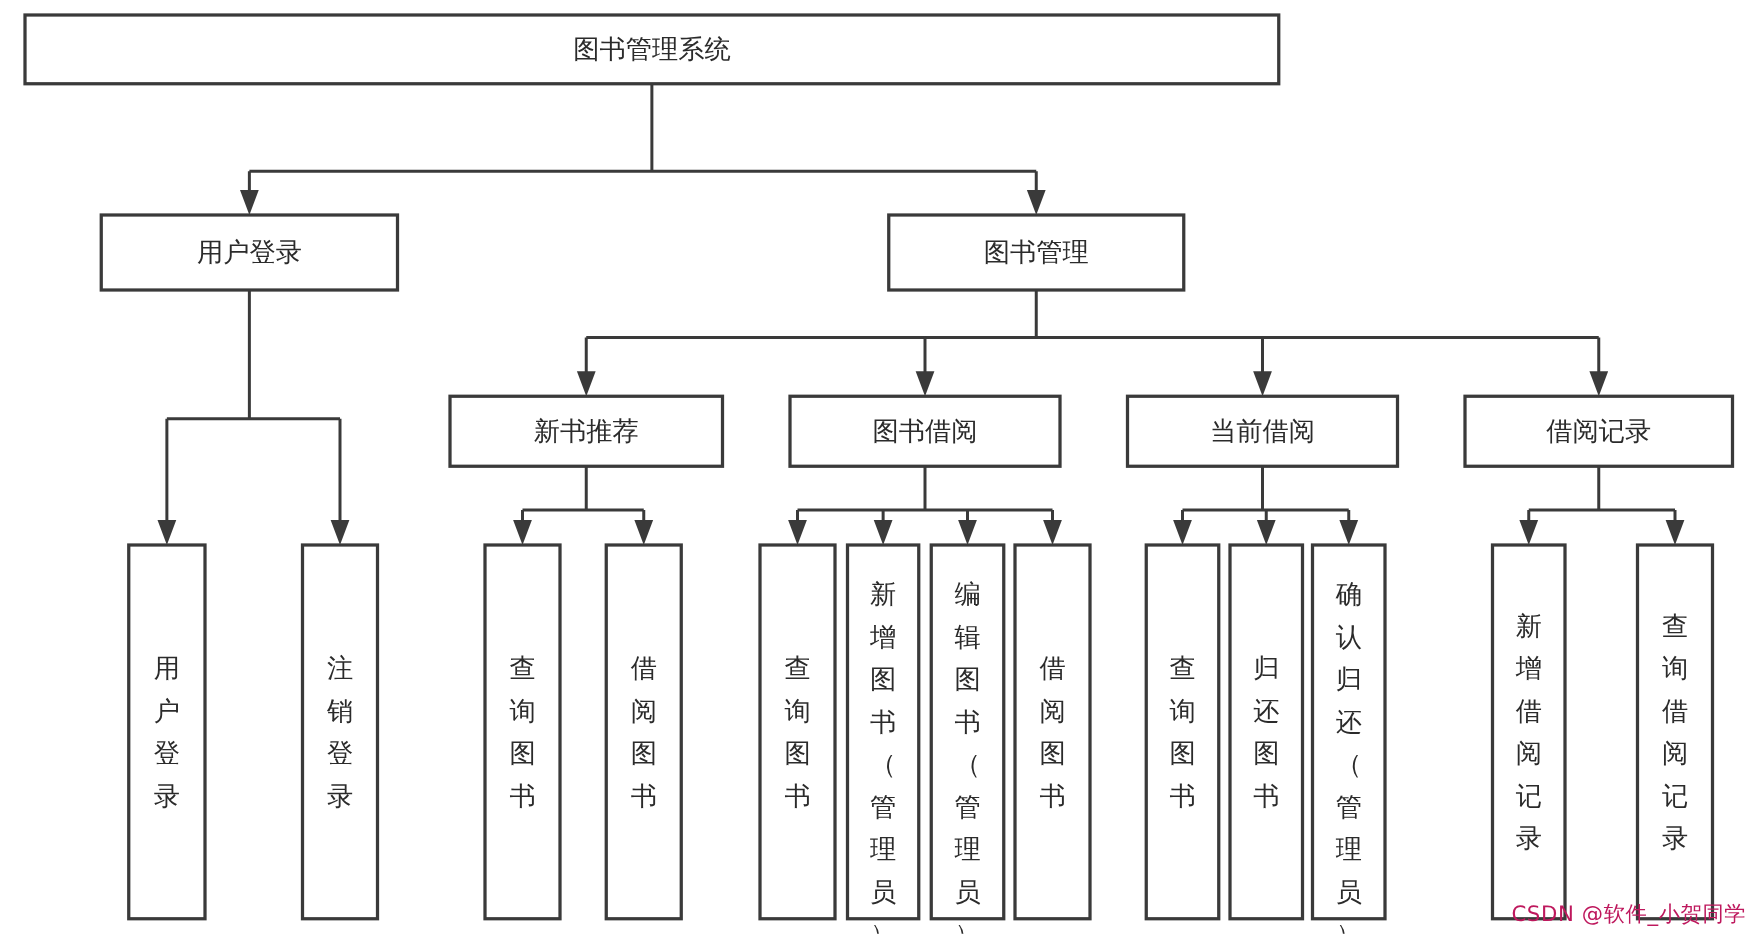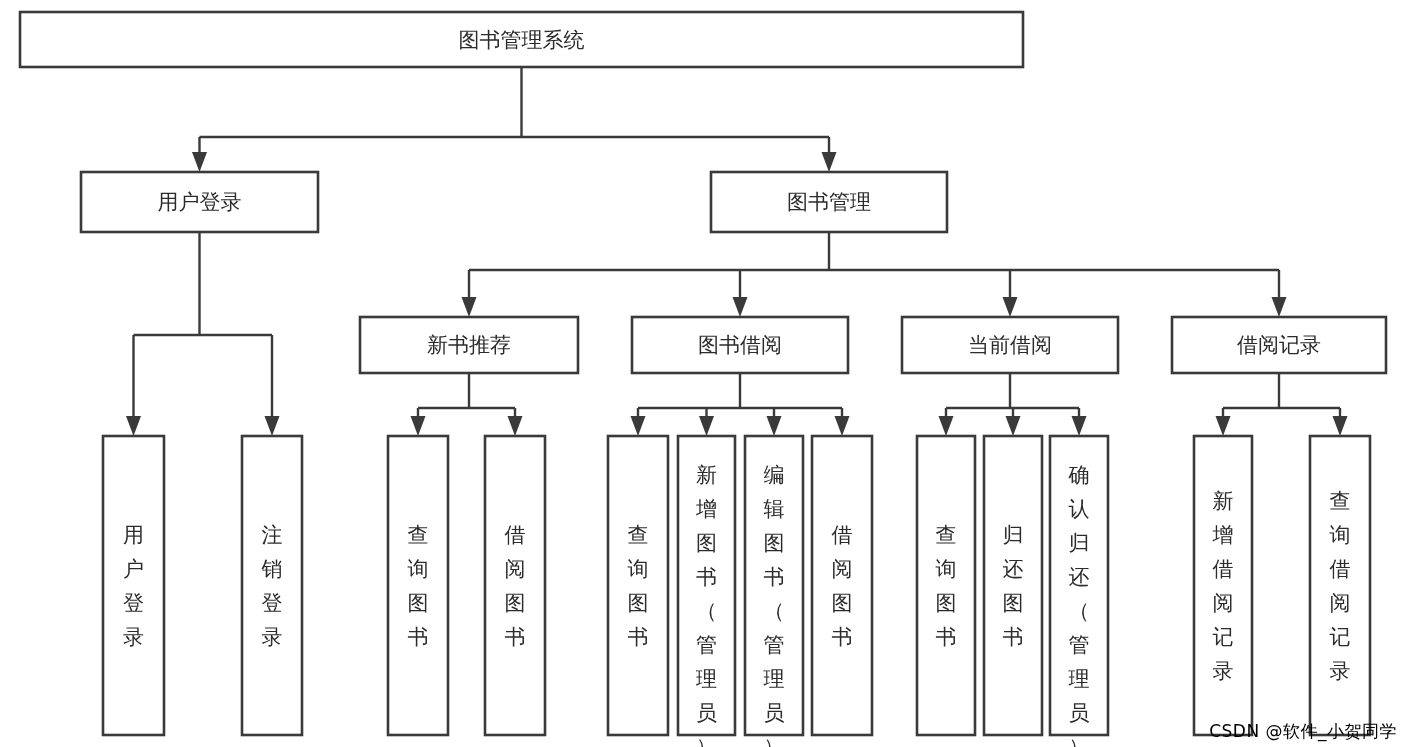--- a/index.html
+++ b/index.html
@@ -29,21 +29,21 @@
   }
   .link-line{
     stroke:#3a3a3a;
     stroke-width:2.4;
     fill:none;
   }
   .arrow-head{fill:#3a3a3a;stroke:none;}
   .watermark{
     position:absolute;
     right:8px;bottom:4px;
-    color:#000000;
+    color:#be185d;
     font-size:17px;
     font-family:"DejaVu Sans","Liberation Sans",sans-serif;
     letter-spacing:0.5px;
     white-space:nowrap;
     user-select:none;
   }
 </style>
 </head>
 <body>
 

